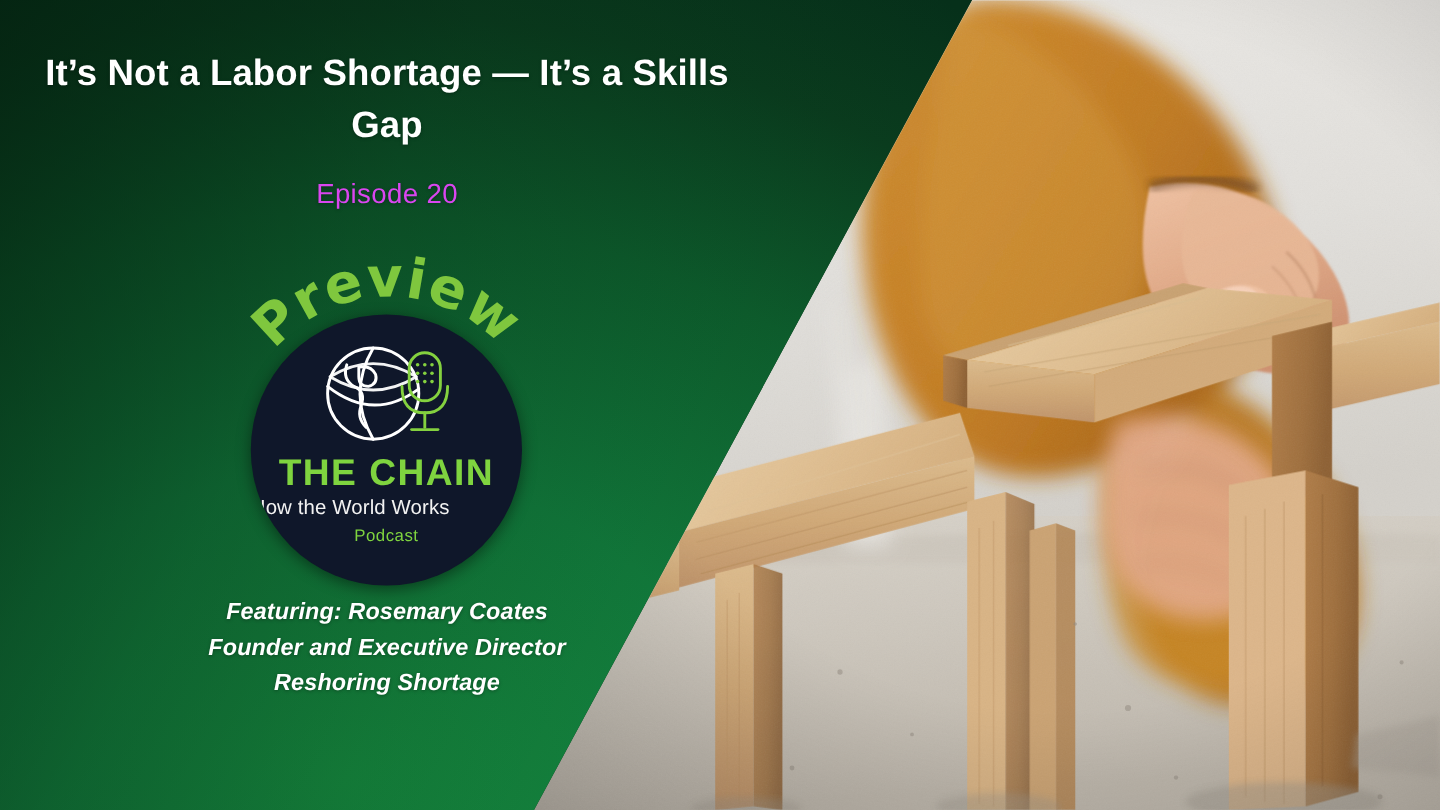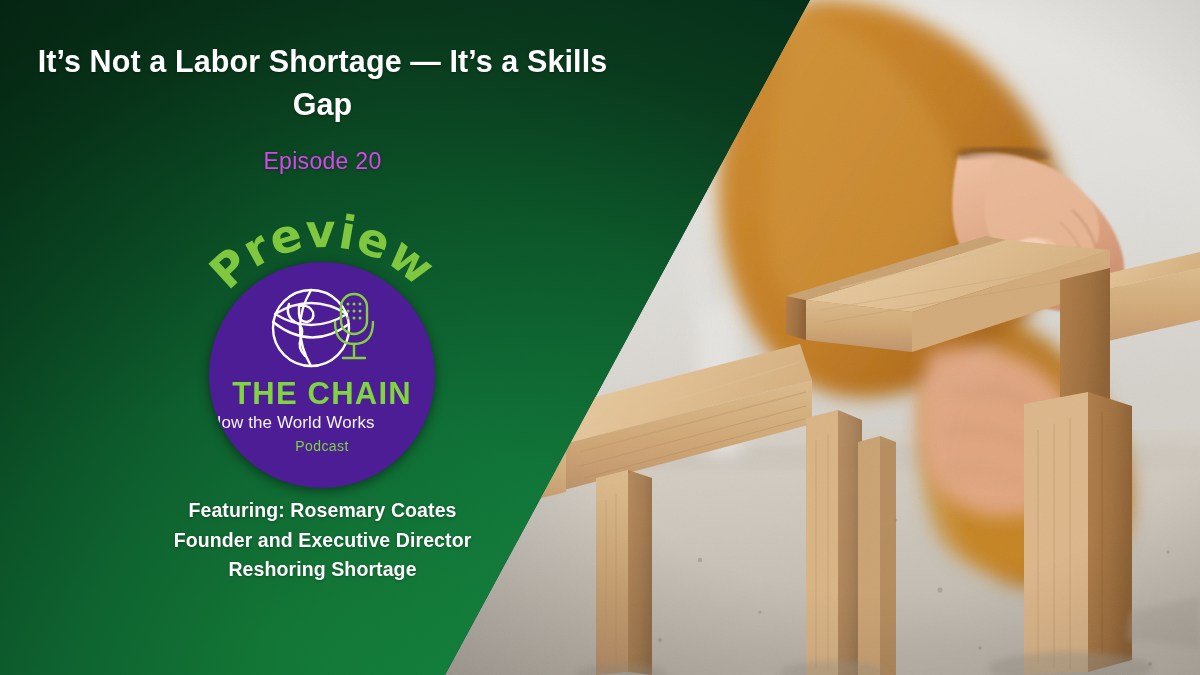--- a/index.html
+++ b/index.html
@@ -93,21 +93,21 @@
     font-size:46px;
     font-weight:bold;
     fill:#7fc73e;
     letter-spacing:1px;
   }
   #logo-disc {
     position:absolute;
     left:22px; top:66px;
     width:226px; height:226px;
     border-radius:50%;
-    background:#4c1d95;
+    background:#0f172a;
     box-shadow:0 3px 12px rgba(0,0,0,.45);
     overflow:hidden;
   }
   #globe-mic {
     position:absolute;
     left:46px; top:20px;
     width:134px; height:92px;
   }
   .logo-main {
     position:absolute;
@@ -148,21 +148,21 @@
     left:0; top:496px;
     width:645px;
     text-align:center;
     color:#ffffff;
     font-size:19.5px;
     font-weight:bold;
     line-height:1.52;
     letter-spacing:.1px;
     text-shadow:0 1px 3px rgba(0,0,0,.32);
   }
-  #featuring div { display:block; }
+  #featuring div { display:block;font-style:italic; }
 </style>
 </head>
 <body>
 
 <div id="stage">
 
   <div id="photo-panel">
     <svg viewBox="0 0 1200 675" preserveAspectRatio="xMidYMid slice" aria-hidden="true">
       <defs>
         <linearGradient id="wallG" x1="0" y1="0" x2="0.25" y2="1">

